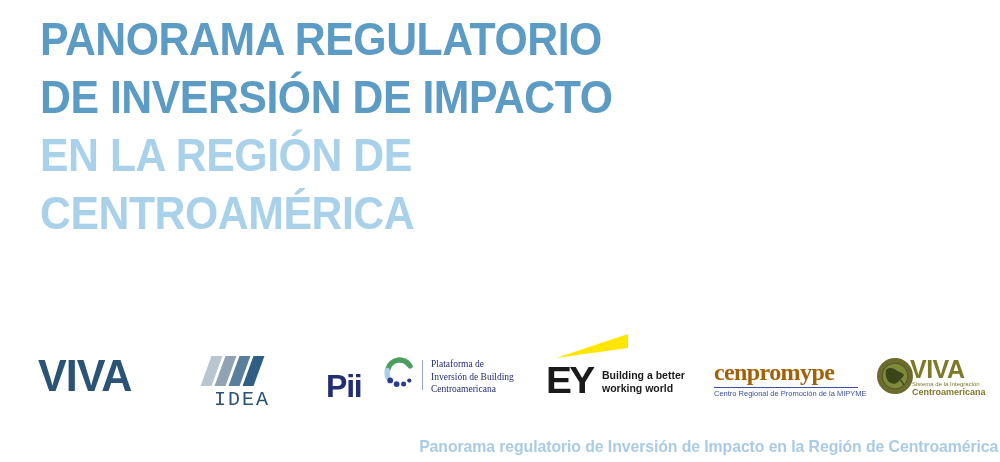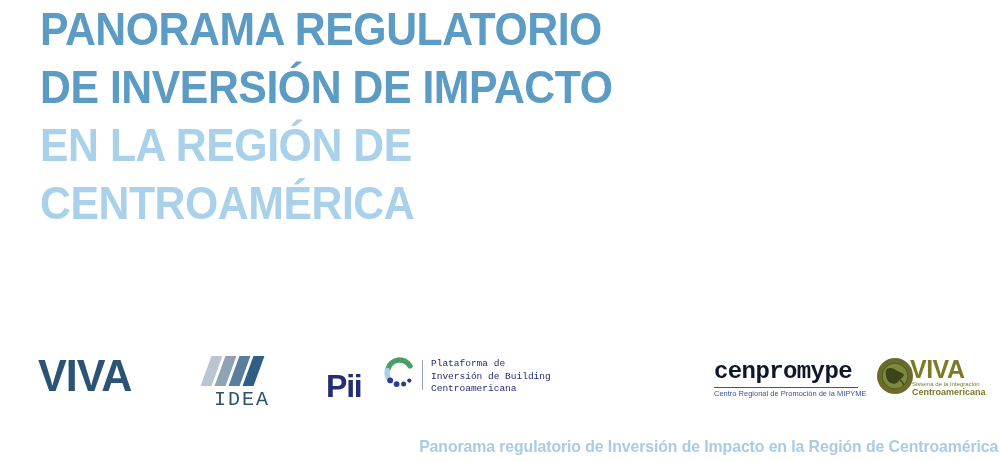--- a/index.html
+++ b/index.html
@@ -13,21 +13,21 @@
     position: relative;
     overflow: hidden;
     font-family: "Liberation Sans", sans-serif;
     -webkit-font-smoothing: antialiased;
   }
 
   
   #title-block {
     position: absolute;
     left: 40px;
-    top: 0;
+    top: 10px;
     width: 760px;
   }
   .title-line {
     font-family: "Liberation Sans", sans-serif;
     font-weight: bold;
     font-size: 46px;
     line-height: 58px;
     letter-spacing: -0.5px;
     white-space: nowrap;
     transform: scaleX(0.93);
@@ -113,21 +113,21 @@
     left: 96px;
     top: 28px;
     width: 1px;
     height: 30px;
     background: #9aa3c4;
   }
   #piic-text {
     position: absolute;
     left: 105px;
     top: 26px;
-    font-family: Liberation Mono, monospace;
+    font-family: Liberation Serif, serif;
     font-size: 9.5px;
     line-height: 12.5px;
     color: #232d72;
     white-space: nowrap;
   }
 
   
   #logo-ey { left: 546px; width: 150px; }
   #ey-beam { position: absolute; left: 10px; top: 2px; width: 90px; height: 26px; }
   #ey-word {
@@ -154,26 +154,26 @@
     color: #1a1a1a;
     white-space: nowrap;
   }
 
   
   #logo-cen { left: 714px; width: 150px; }
   #cen-word {
     position: absolute;
     left: 0;
     top: 28px;
-    font-family: Liberation Mono, monospace;
+    font-family: Liberation Serif, serif;
     font-weight: bold;
     font-size: 24px;
     line-height: 24px;
     letter-spacing: -0.6px;
-    color: #0f172a;
+    color: #a16207;
   }
   #cen-rule {
     position: absolute;
     left: 0;
     top: 55px;
     width: 144px;
     height: 1px;
     background: #3b4fa4;
   }
   #cen-sub {
@@ -274,20 +274,30 @@
       <circle cx="27.3" cy="24.6" r="2.1" fill="#2b3a8e"></circle>
     </svg>
     <div id="piic-divider"></div>
     <div id="piic-text">
       <div>Plataforma de</div>
       <div>Inversión de Building</div>
       <div>Centroamericana</div>
     </div>
   </div>
 
+  <div class="logo-wrap" id="logo-ey">
+    <svg id="ey-beam" viewBox="0 0 90 26">
+      <polygon points="0,24 72,0 72,14" fill="#ffe600"></polygon>
+    </svg>
+    <div id="ey-word">EY</div>
+    <div id="ey-tag">
+      <div>Building a better</div>
+      <div>working world</div>
+    </div>
+  </div>
 
   <div class="logo-wrap" id="logo-cen">
     <div id="cen-word">cenpromype</div>
     <div id="cen-rule"></div>
     <div id="cen-sub">Centro Regional de Promoción de la MIPYME</div>
   </div>
 
   <div class="logo-wrap" id="logo-sica">
     <svg id="sica-seal" viewBox="0 0 38 38">
       <circle cx="19" cy="19" r="18" fill="#6b6b2e"></circle>

